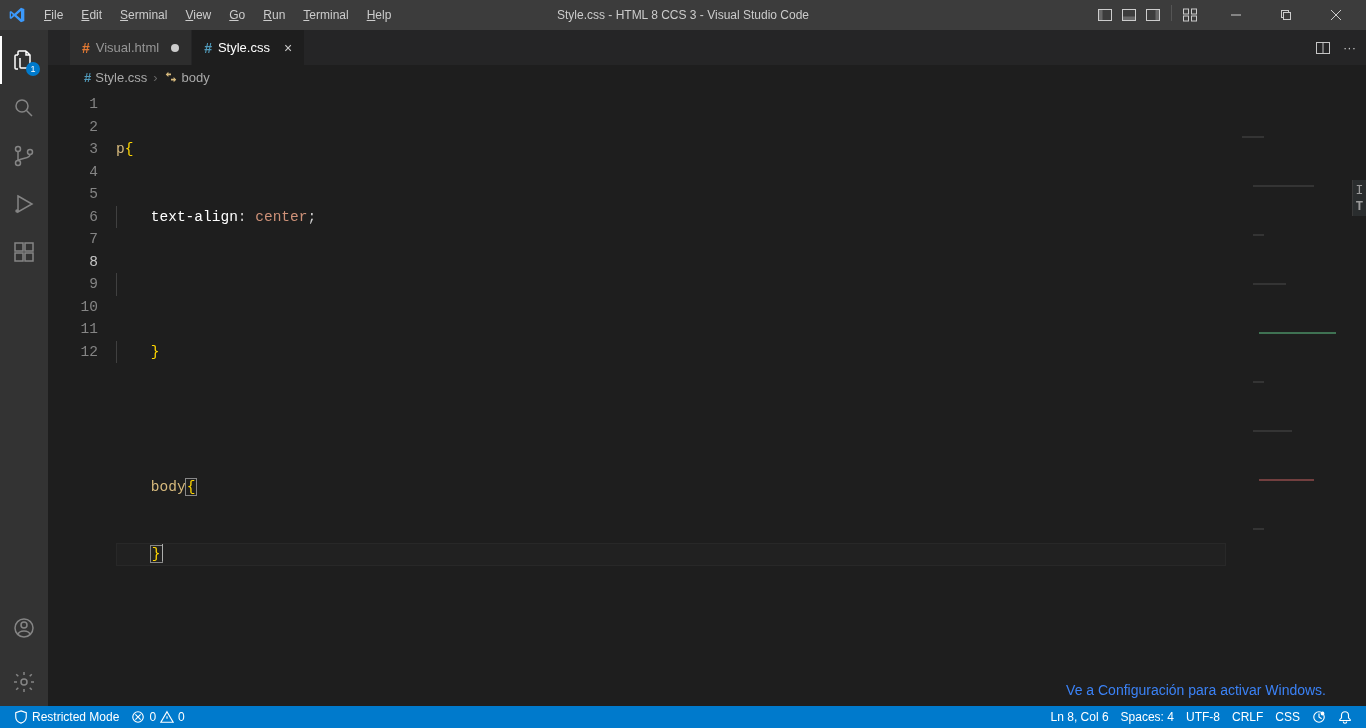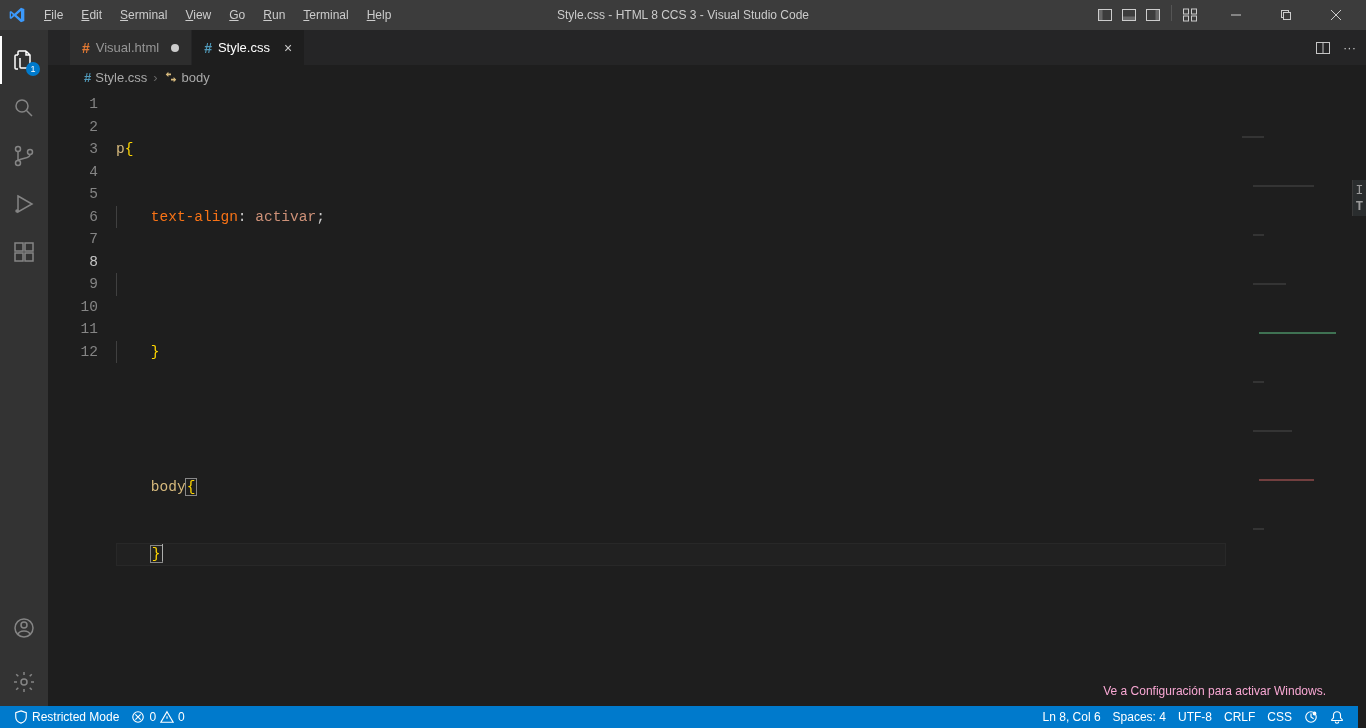--- a/index.html
+++ b/index.html
@@ -163,21 +163,21 @@
     margin-right: 140px;
   }
   .indent-guide {
     position: absolute;
     top: 0; bottom: 0;
     border-left: 1px solid #404040;
   }
   .tk-sel { color: #d7ba7d; }
   .tk-brace { color: #ffd700; }
   .tk-brace-match { border: 1px solid #888; padding: 0 1px; margin: 0 -1px;}
-  .tk-prop { color: #f97316; }
+  .tk-prop { color: #ffffff; }
   .tk-punc { color: #cccccc; }
   .tk-val { color: #ce9178; }
   .color-swatch {
     display: inline-block;
     width: 12px; height: 12px;
     border: 1px solid #555;
     vertical-align: -1px;
     margin-right: 4px;
   }
   .cursor-bar {
@@ -199,21 +199,21 @@
   }
   .scrollbar-right {
     position: absolute;
     right: 0; top: 89px; bottom: 22px;
     width: 14px;
     background: #1e1e1e;
   }
   
   .statusbar {
     position: absolute;
-    left: 0; right: 8px; bottom: 0;
+    left: 0; right: 0; bottom: 0;
     height: 22px;
     background: #007acc;
     color: #ffffff;
     display: flex;
     align-items: center;
     font-size: 12px;
     padding: 0 8px;
   }
   .statusbar .sb-item {
     display: flex; align-items: center;
@@ -225,21 +225,21 @@
   .statusbar .sb-right { margin-left: auto; display: flex; }
   
   .watermark {
     position: absolute;
     right: 40px; bottom: 30px;
     text-align: left;
     color: #6f6f6f;
     pointer-events: none;
   }
   .watermark .wm-title { font-size: 20px; color: #7a7a7a; }
-  .watermark .wm-sub { font-size: 12px; color: #f9a8d4; }
+  .watermark .wm-sub { font-size: 14px; color: #3b82f6; }
   svg { display: block; }
   
   .decor-right {
     position: absolute;
     right: 0; top: 180px;
     width: 14px;
     color: #9a9a9a;
     font-family: Consolas, monospace;
     font-size: 13px;
     text-align: center;
@@ -417,21 +417,21 @@
     <div class="ln">6</div>
     <div class="ln">7</div>
     <div class="ln current">8</div>
     <div class="ln">9</div>
     <div class="ln">10</div>
     <div class="ln">11</div>
     <div class="ln">12</div>
   </div>
   <div class="code">
     <div class="line"><span class="tk-sel">p</span><span class="tk-brace">{</span></div>
-    <div class="line"><span class="indent-guide" style="left:0"></span>    <span class="tk-prop">text-align</span><span class="tk-punc">:</span> <span class="tk-val">activar</span><span class="tk-punc">;</span></div>
+    <div class="line"><span class="indent-guide" style="left:0"></span>    <span class="tk-prop">text-align</span><span class="tk-punc">:</span> <span class="tk-val">center</span><span class="tk-punc">;</span></div>
     <div class="line"><span class="indent-guide" style="left:0"></span></div>
     <div class="line"><span class="indent-guide" style="left:0"></span>    <span class="tk-brace">}</span></div>
     <div class="line"></div>
     <div class="line">    <span class="tk-sel">body</span><span class="tk-brace tk-brace-match">{</span></div>
     <div class="line current">    <span class="tk-brace tk-brace-match">}</span><span class="cursor-bar"></span></div>
     <div class="line"></div>
     
     
     
 

